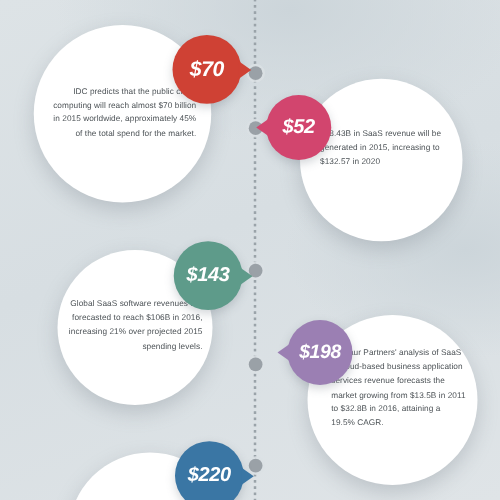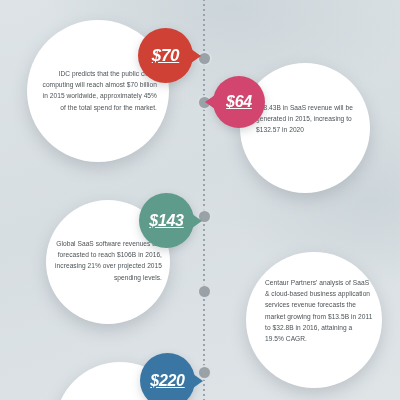--- a/index.html
+++ b/index.html
@@ -69,21 +69,20 @@
     position: absolute;
     border-radius: 50%;
     display: flex;
     align-items: center;
     justify-content: center;
     color: #ffffff;
     font-weight: bold;
     font-style: italic;
     letter-spacing: -0.3px;
     box-shadow: 0 3px 8px rgba(110,120,128,0.3);
-    text-decoration: underline;
   }
   .badge .tail {
     position: absolute;
     width: 0;
     height: 0;
     border-top: 7px solid transparent;
     border-bottom: 7px solid transparent;
   }
   .tail-right { right: -8px; top: 50%; margin-top: -7px; border-left-width: 10px; border-left-style: solid; }
   .tail-left  { left: -8px;  top: 50%; margin-top: -7px; border-right-width: 10px; border-right-style: solid; }
@@ -123,32 +122,36 @@
   <div class="bubble-text align-right" id="text-70">IDC predicts that the public cloud computing will reach almost $70 billion in 2015 worldwide, approximately 45% of the total spend for the market.</div>
   <div class="badge" id="badge-70" style="background:#cf4134;">
     <span class="tail tail-right" style="border-left-color:#cf4134;"></span>
     <span>$70</span>
   </div>
 
   <div class="bubble" id="bubble-78"></div>
   <div class="bubble-text align-left" id="text-78">$78.43B in SaaS revenue will be generated in 2015, increasing to $132.57 in 2020</div>
   <div class="badge" id="badge-78" style="background:#d2456e;">
     <span class="tail tail-left" style="border-right-color:#d2456e;"></span>
-    <span>$64</span>
+    <span>$52</span>
   </div>
 
   <div class="bubble" id="bubble-184"></div>
   <div class="bubble-text align-right" id="text-184">Global SaaS software revenues are forecasted to reach $106B in 2016, increasing 21% over projected 2015 spending levels.</div>
   <div class="badge" id="badge-184" style="background:#5e9b8a;">
     <span class="tail tail-right" style="border-left-color:#5e9b8a;"></span>
     <span>$143</span>
   </div>
 
   <div class="bubble" id="bubble-198"></div>
   <div class="bubble-text align-left" id="text-198">Centaur Partners' analysis of SaaS &amp; cloud-based business application services revenue forecasts the market growing from $13.5B in 2011 to $32.8B in 2016, attaining a 19.5% CAGR.</div>
+  <div class="badge" id="badge-198" style="background:#9b7fb3;">
+    <span class="tail tail-left" style="border-right-color:#9b7fb3;"></span>
+    <span>$198</span>
+  </div>
 
   <div class="bubble" id="bubble-250"></div>
   <div class="badge" id="badge-250" style="background:#3a76a4;">
     <span class="tail tail-right" style="border-left-color:#3a76a4;"></span>
     <span>$220</span>
   </div>
 
 </div>
 
 </body></html>

